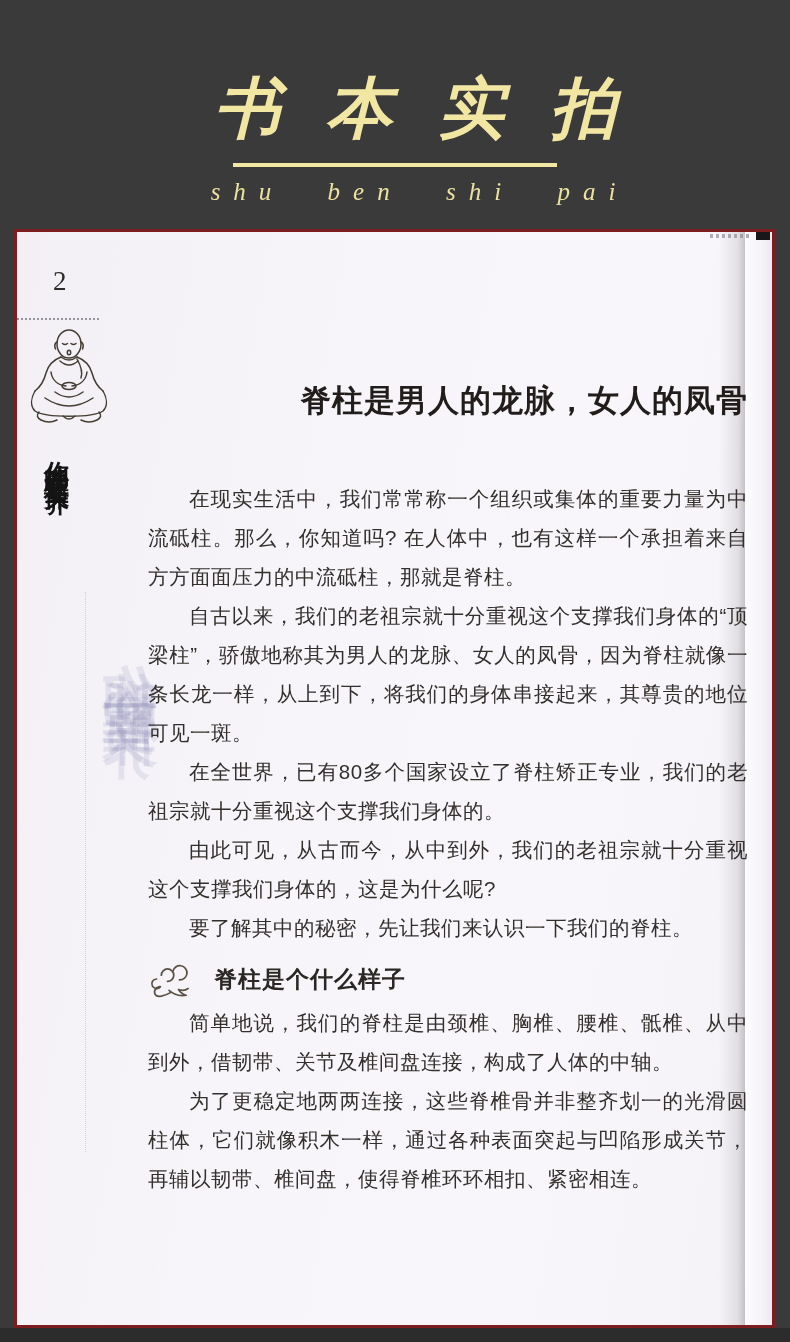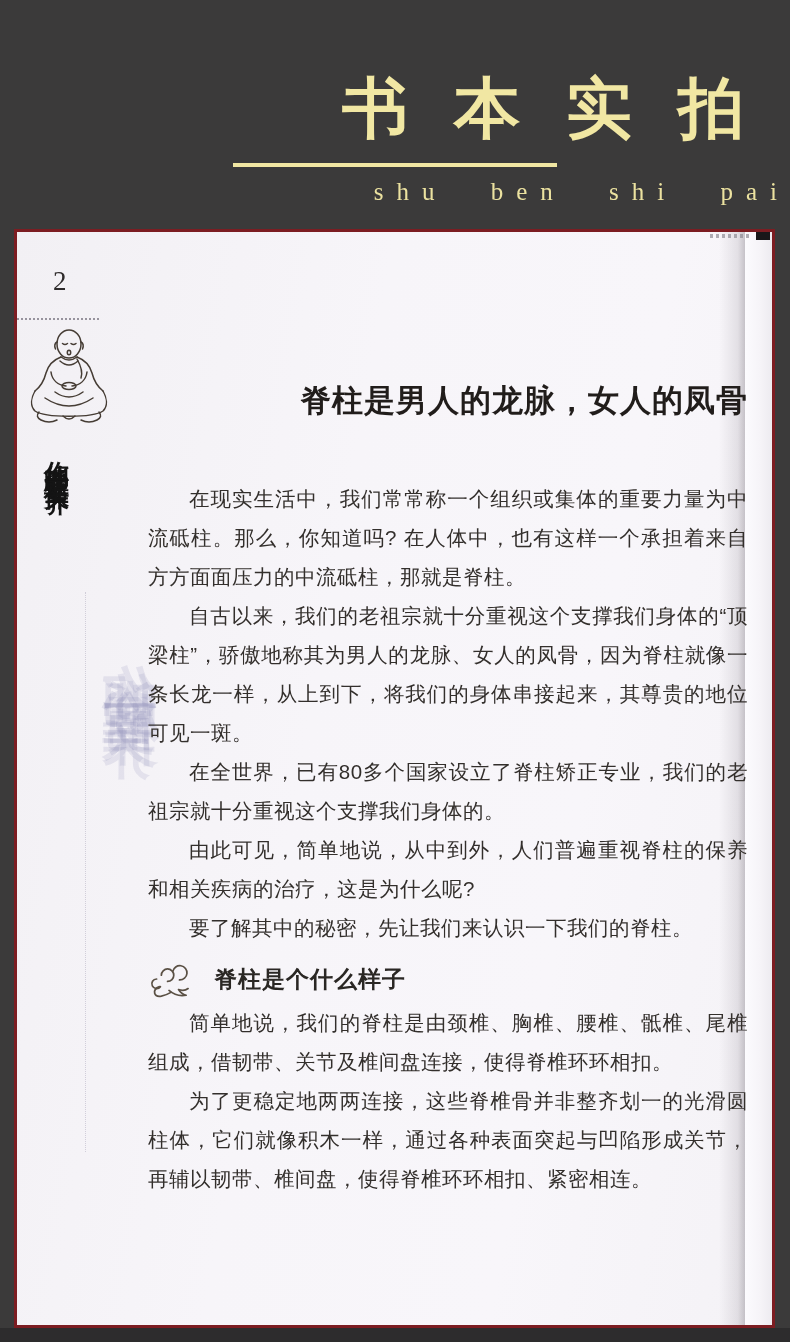--- a/index.html
+++ b/index.html
@@ -2,21 +2,21 @@
 <html><head>
 <meta charset="utf-8">
 <style>
   html,body{margin:0;padding:0;}
   body{
     width:790px;height:1342px;position:relative;overflow:hidden;
     background:#3b3a3a;
     font-family:"Liberation Serif","DejaVu Serif",serif;
   }
   
-  .banner{position:absolute;top:0;left:0;width:790px;height:286px;text-align:right;}
+  .banner{position:absolute;top:0;left:0;width:790px;height:286px;text-align:center;font-style:italic;}
   .banner-title{
     margin:0;padding-top:64px;
     font-size:66px;font-weight:700;color:#f1e7a3;
     letter-spacing:46px;text-indent:86px;white-space:nowrap;
     font-family:"Liberation Serif","DejaVu Serif",serif;
   }
   .banner-underline{width:324px;height:4px;background:#f1e7a3;margin:9px auto 0;}
   .banner-pinyin{
     margin-top:11px;font-size:25px;color:#ece2a0;
     letter-spacing:13px;word-spacing:24px;text-indent:13px;
@@ -130,37 +130,37 @@
   <div class="dotted-rule-v"></div>
   <div class="bleed-text">你的脊柱需要保养</div>
 
   <div class="article">
     <h2 class="article-title">脊柱是男人的龙脉，女人的凤骨</h2>
 
     <div class="paragraphs">
       <p>在现实生活中，我们常常称一个组织或集体的重要力量为中流砥柱。那么，你知道吗? 在人体中，也有这样一个承担着来自方方面面压力的中流砥柱，那就是脊柱。</p>
       <p>自古以来，我们的老祖宗就十分重视这个支撑我们身体的“顶梁柱”，骄傲地称其为男人的龙脉、女人的凤骨，因为脊柱就像一条长龙一样，从上到下，将我们的身体串接起来，其尊贵的地位可见一斑。</p>
       <p>在全世界，已有80多个国家设立了脊柱矫正专业，我们的老祖宗就十分重视这个支撑我们身体的。</p>
-      <p>由此可见，简单地说，从中到外，人们普遍重视脊柱的保养和相关疾病的治疗，这是为什么呢?</p>
+      <p>由此可见，从古而今，从中到外，我们的老祖宗就十分重视这个支撑我们身体的，这是为什么呢?</p>
       <p>要了解其中的秘密，先让我们来认识一下我们的脊柱。</p>
     </div>
 
     <div class="section-header">
       <svg width="42" height="40" viewBox="0 0 44 40">
         <g fill="none" stroke="#5a5044" stroke-width="1.8" stroke-linecap="round" stroke-linejoin="round">
           <path d="M14 16 a6.5 6.5 0 1 1 6.5 6.5"></path>
           <path d="M26 12 a7.5 7.5 0 1 1 7 9"></path>
           <path d="M9 20 a5 5 0 1 0 4 8"></path>
           <path d="M12 28 q-6 2 -5 7 q1 4 7 3 q5 -1 10 -4"></path>
           <path d="M22 32 q8 7 18 5 q-5 -1 -8 -6 q6 2 10 -1"></path>
         </g>
       </svg>
       <span class="section-title">脊柱是个什么样子</span>
     </div>
 
     <div class="section-paragraphs">
-      <p>简单地说，我们的脊柱是由颈椎、胸椎、腰椎、骶椎、尾椎组成，借韧带、关节及椎间盘连接，使得脊椎环环相扣。</p>
+      <p>简单地说，我们的脊柱是由颈椎、胸椎、腰椎、骶椎、从中到外，借韧带、关节及椎间盘连接，构成了人体的中轴。</p>
       <p>为了更稳定地两两连接，这些脊椎骨并非整齐划一的光滑圆柱体，它们就像积木一样，通过各种表面突起与凹陷形成关节，再辅以韧带、椎间盘，使得脊椎环环相扣、紧密相连。</p>
     </div>
   </div>
 </div>
 
 <div class="bottom-bar"></div>
 
 </body></html>

